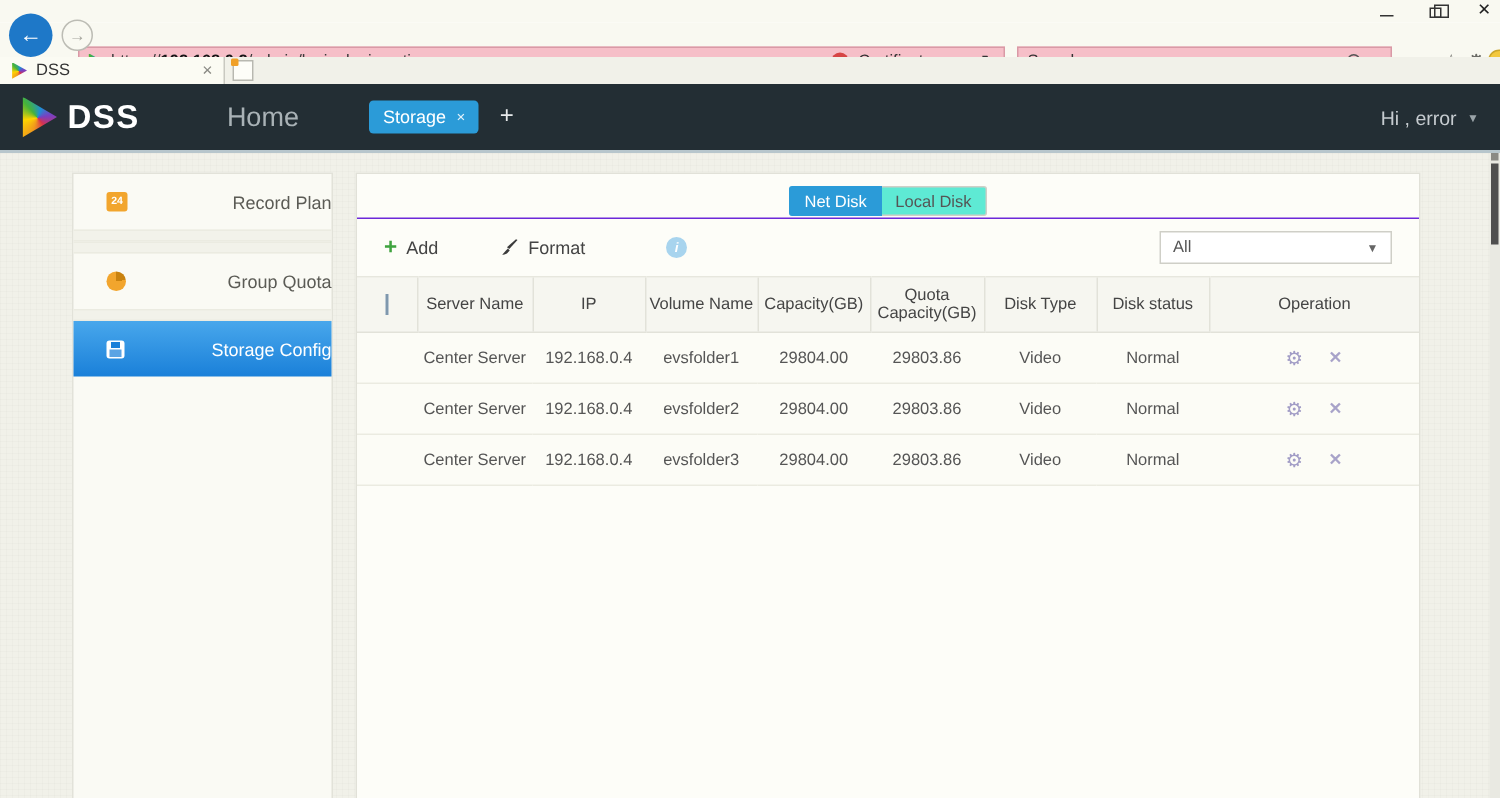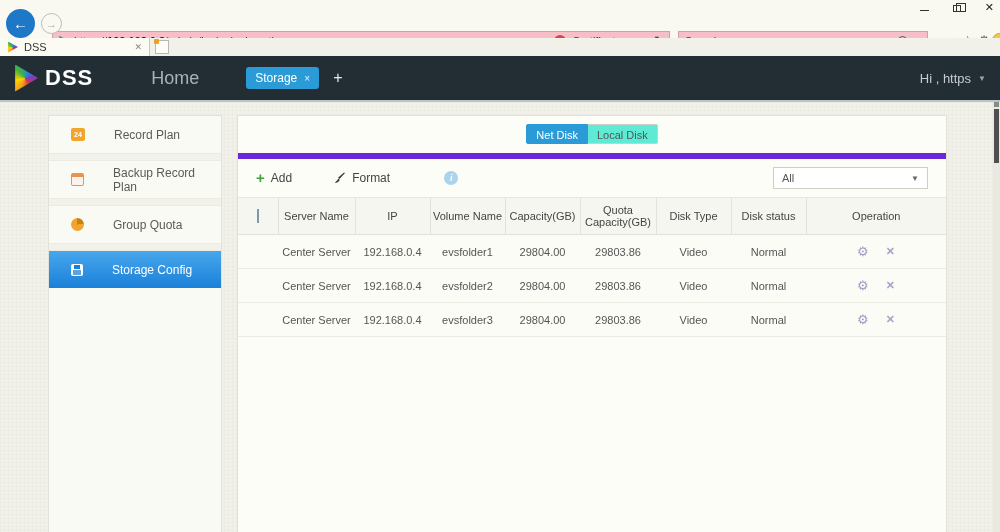--- a/index.html
+++ b/index.html
@@ -64,34 +64,34 @@
   .user-area { margin-left:auto; margin-right:14px; color:#c6ccd0; font-size:13px; display:flex; align-items:center; gap:7px; }
   .user-caret { font-size:8px; color:#9aa4a9; }
 
   
   .page { position:absolute; top:100px; left:0; right:0; bottom:0; background-color:#f1f1e9; border-top:2px solid #b7c6cc;
           background-image:linear-gradient(rgba(0,0,0,0.014) 1px, transparent 1px),
                            linear-gradient(90deg, rgba(0,0,0,0.014) 1px, transparent 1px);
           background-size:4px 4px; }
 
   .sidebar { position:absolute; left:48px; top:13px; width:174px; bottom:-1px; background:#fafaf4; border:1px solid #e2e2d9; }
-  .side-item { height:37px; display:flex; align-items:center; padding-left:22px; gap:29px; font-size:12px; color:#5b5b55; }
+  .side-item { height:37px; display:flex; align-items:center; padding-left:22px; gap:10px; font-size:12px; color:#5b5b55;justify-content:space-between; }
   .side-sep { height:8px; background:#f2f2ea; border-top:1px solid #ebebe1; border-bottom:1px solid #ebebe1; }
   .side-item.active { background:linear-gradient(#48a7ec, #1a80d9); color:#fff; }
 
   .icon-cal24 { width:14px; height:13px; background:#f2a52d; border-radius:2px; color:#fff; font-size:7px; font-weight:bold;
                 display:flex; align-items:center; justify-content:center; flex:none; }
   .icon-backup { width:13px; height:13px; border:1.5px solid #e89450; border-radius:2px; border-top:4px solid #e89450; flex:none; background:#fdf3ec; }
   .icon-pie { width:13px; height:13px; border-radius:50%; background:conic-gradient(#c9820f 0 23%, #f2a52d 23% 100%); flex:none; }
   .icon-floppy { position:relative; width:12px; height:12px; background:#fff; border-radius:2px; flex:none; }
   .icon-floppy::before { content:""; position:absolute; top:1px; left:3px; width:6px; height:4px; background:#1a80d9; }
   .icon-floppy::after { content:""; position:absolute; bottom:1px; left:2px; width:8px; height:5px; background:#5ba4e4; }
 
   .panel { position:absolute; left:237px; width:710px; top:13px; bottom:-1px; background:#fdfdf8; border:1px solid #e1e1d8; }
-  .disk-tabs { height:43px; border-bottom:6px solid #6d28d9; display:flex; justify-content:center; align-items:flex-start; padding-top:8px; }
+  .disk-tabs { height:30px; border-bottom:1px solid #6d28d9; display:flex; justify-content:center; align-items:flex-start; padding-top:8px; }
   .disk-tab { height:20px; line-height:20px; font-size:11px; padding:0 9px; }
   .disk-tab.active { background:#2b9bd8; color:#fff; border:1px solid #2b9bd8; border-radius:2px 0 0 2px; }
   .disk-tab.inactive { background:#5eead4; color:#555; border:1px solid #cfcfc7; border-left:none; border-radius:0 2px 2px 0; }
 
   .toolbar { height:38px; display:flex; align-items:center; padding:0 18px; }
   .tb-btn { display:flex; align-items:center; gap:6px; font-size:12px; color:#444; }
   .plus-glyph { color:#3fa33f; font-size:15px; font-weight:bold; line-height:14px; }
   .tb-format { margin-left:42px; }
   .info-ic { margin-left:54px; width:14px; height:14px; border-radius:50%; background:#a8d4ee; color:#fff; font-size:9px; font-weight:bold;
              display:flex; align-items:center; justify-content:center; font-style:italic; }
@@ -170,37 +170,33 @@
       <span class="dss-logo"></span>
       <span class="logo-text">DSS</span>
     </div>
     <span class="nav-home">Home</span>
     <span class="nav-storage">
       <span>Storage</span>
       <span class="tab-x">×</span>
     </span>
     <span class="nav-plus">+</span>
     <span class="user-area">
-      <span>Hi , https</span>
+      <span>Hi , error</span>
       <span class="user-caret">▼</span>
     </span>
   </div>
 
   <div class="page">
 
     <div class="sidebar">
       <div class="side-item">
         <span class="icon-cal24">24</span>
         <span>Record Plan</span>
       </div>
       <div class="side-sep"></div>
-      <div class="side-item">
-        <span class="icon-backup"></span>
-        <span>Backup Record Plan</span>
-      </div>
       <div class="side-sep"></div>
       <div class="side-item">
         <span class="icon-pie"></span>
         <span>Group Quota</span>
       </div>
       <div class="side-sep"></div>
       <div class="side-item active">
         <span class="icon-floppy"></span>
         <span>Storage Config</span>
       </div>

